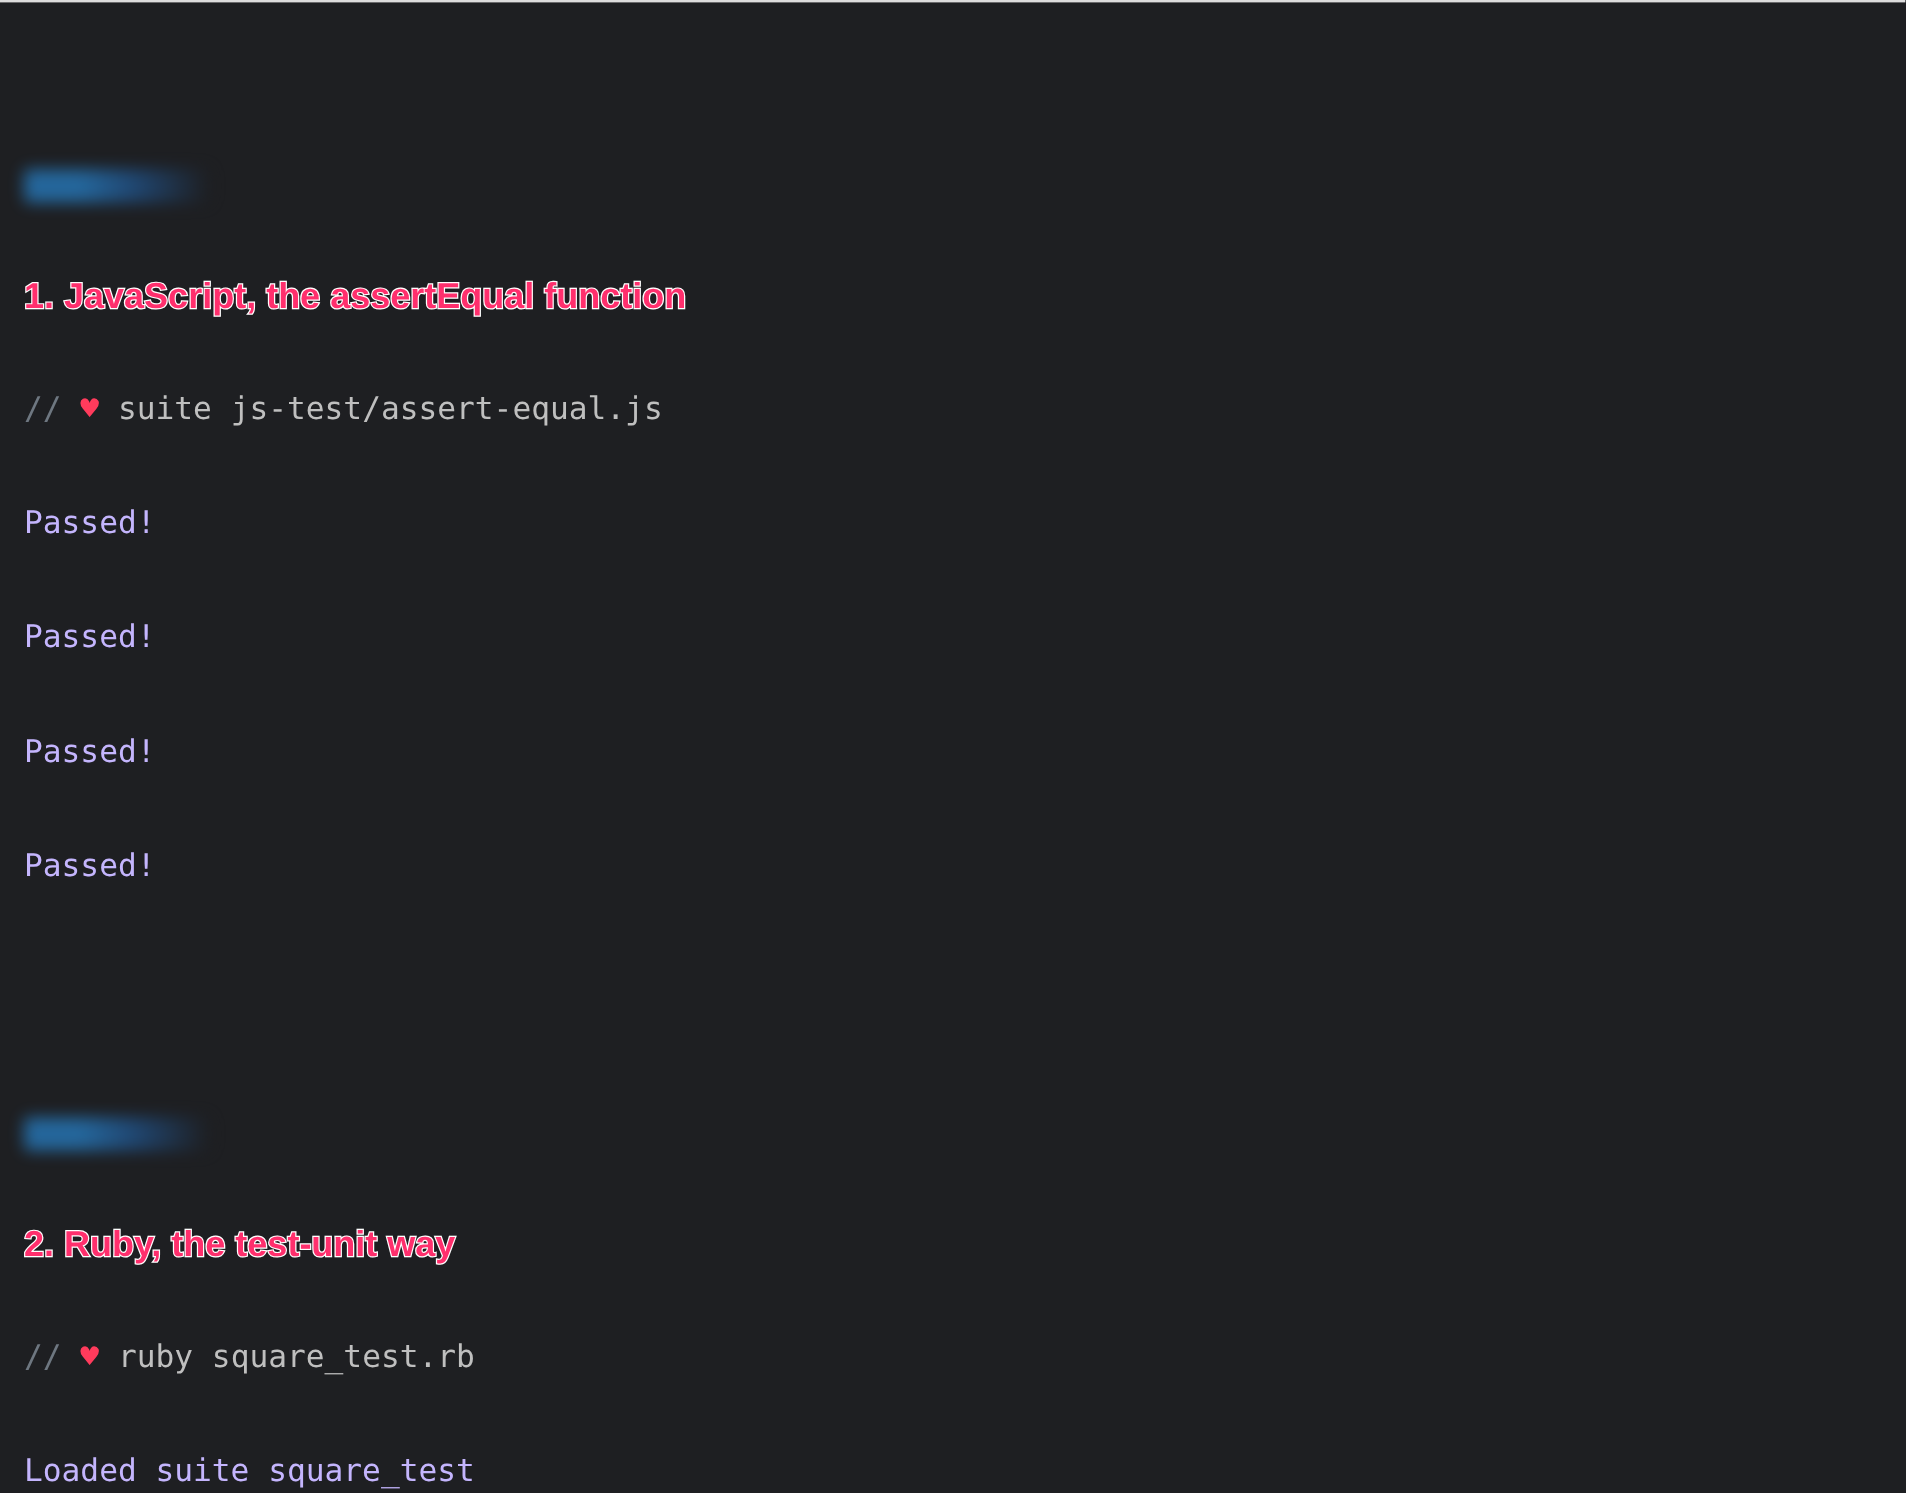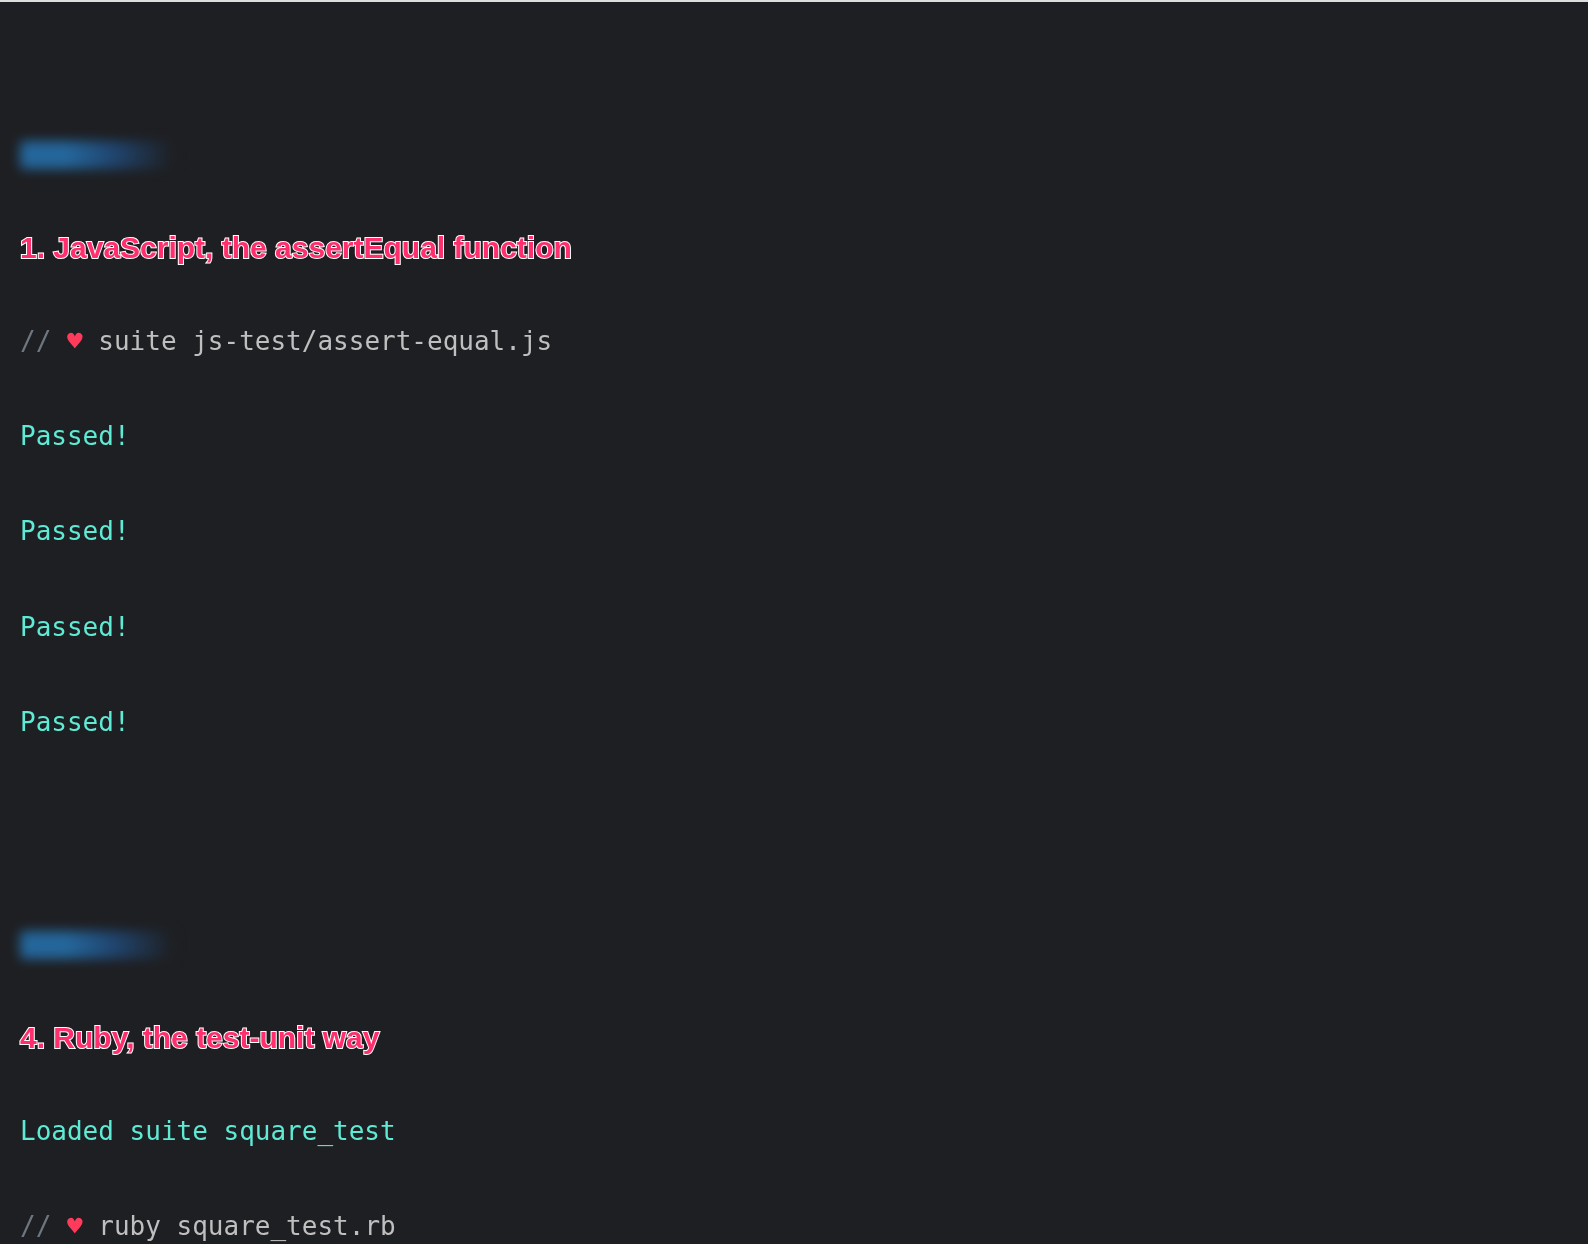--- a/index.html
+++ b/index.html
@@ -45,21 +45,21 @@
     background: linear-gradient(90deg,#2aa1ff 0%,#2aa1ff 30%,#2266b0 60%,#1e1f22 100%);
     filter: blur(6px);
     opacity: 0.55;
     z-index: 0;
     border-radius: 4px;
   }
   .line { display:block; position:relative; z-index:1; }
   .prompt { color:#6e7781; }
   .heart  { color:#ff3b5c; }
   .cmd    { color:#bfbfbf; }
-  .gray   { color:#5eead4; }
+  .gray   { color:#c4b5fd; }
   .block { position:relative; }
 </style>
 </head>
 <body>
 
 <div class="hr-top"></div>
 
 <div class="terminal">
 
   
@@ -69,23 +69,23 @@
     <span class="line"><span class="prompt">//</span> <span class="heart">♥</span> <span class="cmd">suite js-test/assert-equal.js</span></span>
     <span class="line gray">Passed!</span>
     <span class="line gray">Passed!</span>
     <span class="line gray">Passed!</span>
     <span class="line gray">Passed!</span>
   </div>
 
   
   <div class="block">
     <div class="blur-overlay" style="top:2px;"></div>
-    <span class="annotation">4. Ruby, the test-unit way</span>
+    <span class="annotation">2. Ruby, the test-unit way</span>
+    <span class="line"><span class="prompt">//</span> <span class="heart">♥</span> <span class="cmd">ruby square_test.rb</span></span>
     <span class="line gray">Loaded suite square_test</span>
-    <span class="line"><span class="prompt">//</span> <span class="heart">♥</span> <span class="cmd">ruby square_test.rb</span></span>
     
     
     
     
     
     
     
     
     
     

